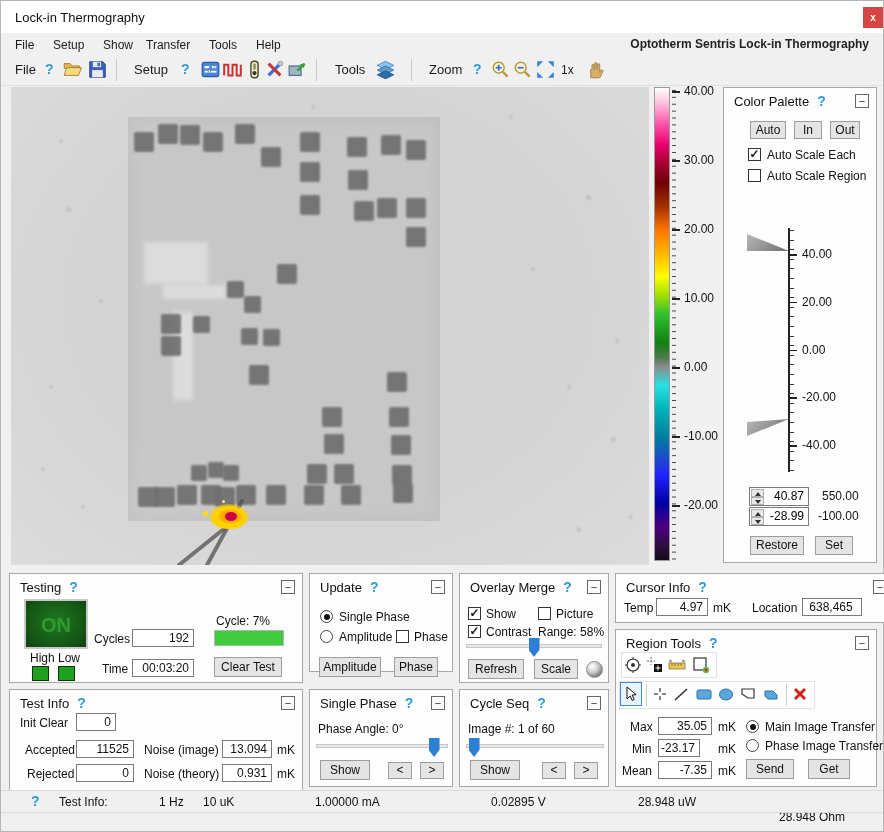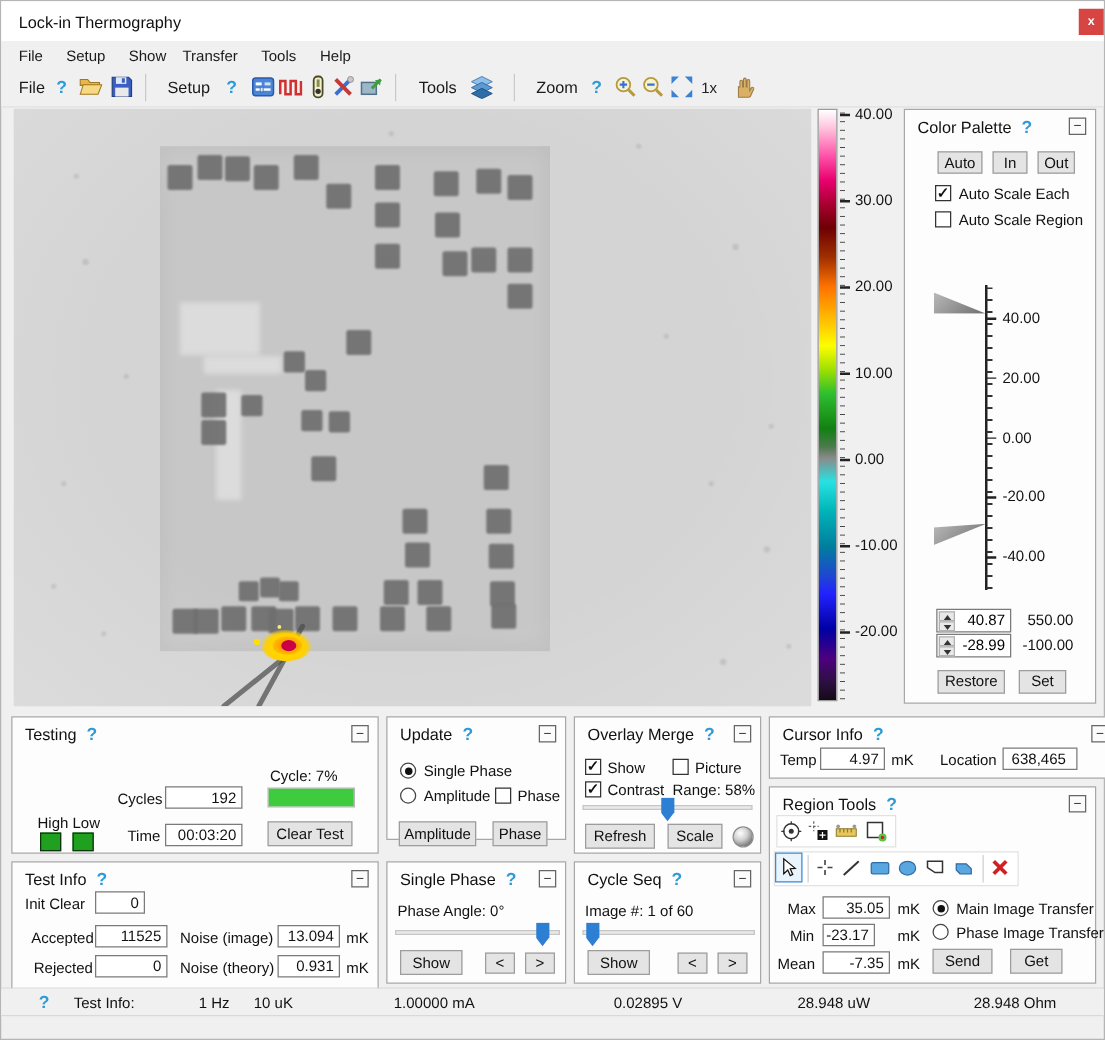--- a/index.html
+++ b/index.html
@@ -119,20 +119,21 @@
     <div class="close-btn">x</div>
   </div>
 
   <div class="menubar">
     <span class="menu-item" style="left:10px">File</span>
     <span class="menu-item" style="left:48px">Setup</span>
     <span class="menu-item" style="left:98px">Show</span>
     <span class="menu-item" style="left:141px">Transfer</span>
     <span class="menu-item" style="left:204px">Tools</span>
     <span class="menu-item" style="left:251px">Help</span>
+    <span class="brand">Optotherm Sentris Lock-in Thermography</span>
   </div>
 
   <div class="toolbar">
     <span class="tbl" style="left:14px">File</span>
     <span class="hq" style="left:44px">?</span>
     <svg class="tbicon" style="left:62px" viewBox="0 0 16 16">
       <path d="M1 3 h5 l1.5 2 H14 v2 H1z" fill="#e8b64c" stroke="#a07820" stroke-width="0.7"></path>
       <path d="M1 13 L3 6.5 H15.5 L13 13z" fill="#f7d983" stroke="#a07820" stroke-width="0.7"></path>
     </svg>
     <svg class="tbicon" style="left:87px" viewBox="0 0 16 16">
@@ -352,20 +353,21 @@
       <span>-28.99</span>
     </div>
     <span class="lbl" style="left:94px;top:421px">-100.00</span>
     <div class="btn" style="left:26px;top:448px;width:54px;height:19px;line-height:17px">Restore</div>
     <div class="btn" style="left:91px;top:448px;width:38px;height:19px;line-height:17px">Set</div>
   </div>
 
   <div class="panel" style="left:8px;top:572px;width:294px;height:110px">
     <div class="ptitle"><span>Testing</span><span class="hq">?</span></div>
     <div class="minbox">−</div>
+    <div class="on-btn" style="left:14px;top:25px;width:64px;height:50px;line-height:48px">ON</div>
     <span class="lbl" style="left:20px;top:77px">High Low</span>
     <div class="ind-sq" style="left:22px;top:92px"></div>
     <div class="ind-sq" style="left:48px;top:92px"></div>
     <span class="lbl" style="left:84px;top:58px">Cycles</span>
     <div class="fld" style="left:122px;top:55px;width:62px">192</div>
     <span class="lbl" style="left:92px;top:88px">Time</span>
     <div class="fld" style="left:122px;top:85px;width:62px">00:03:20</div>
     <span class="lbl" style="left:206px;top:40px">Cycle: 7%</span>
     <div class="progress" style="left:204px;top:56px;width:70px;height:16px">
       <div class="fill" style="width: 100%;"></div>
@@ -540,17 +542,17 @@
 
   <div class="st-line" style="top:789px"></div>
   <div class="statusrow" style="top:790px;height:22px">
     <span class="hq" style="position:absolute;left:30px;top:2px">?</span>
     <span class="st-lbl" style="left:58px;top:4px">Test Info:</span>
     <span class="st-lbl" style="left:158px;top:4px">1 Hz</span>
     <span class="st-lbl" style="left:202px;top:4px">10 uK</span>
     <span class="st-lbl" style="left:314px;top:4px">1.00000 mA</span>
     <span class="st-lbl" style="left:490px;top:4px">0.02895 V</span>
     <span class="st-lbl" style="left:637px;top:4px">28.948 uW</span>
-    <span class="st-lbl" style="left:778px;top:4px">28.948 Ohm</span>
+    <span class="st-lbl" style="left:778px;top:19px">28.948 Ohm</span>
   </div>
   <div class="st-line" style="top:811px"></div>
 
 </div>
 
 </body></html>

